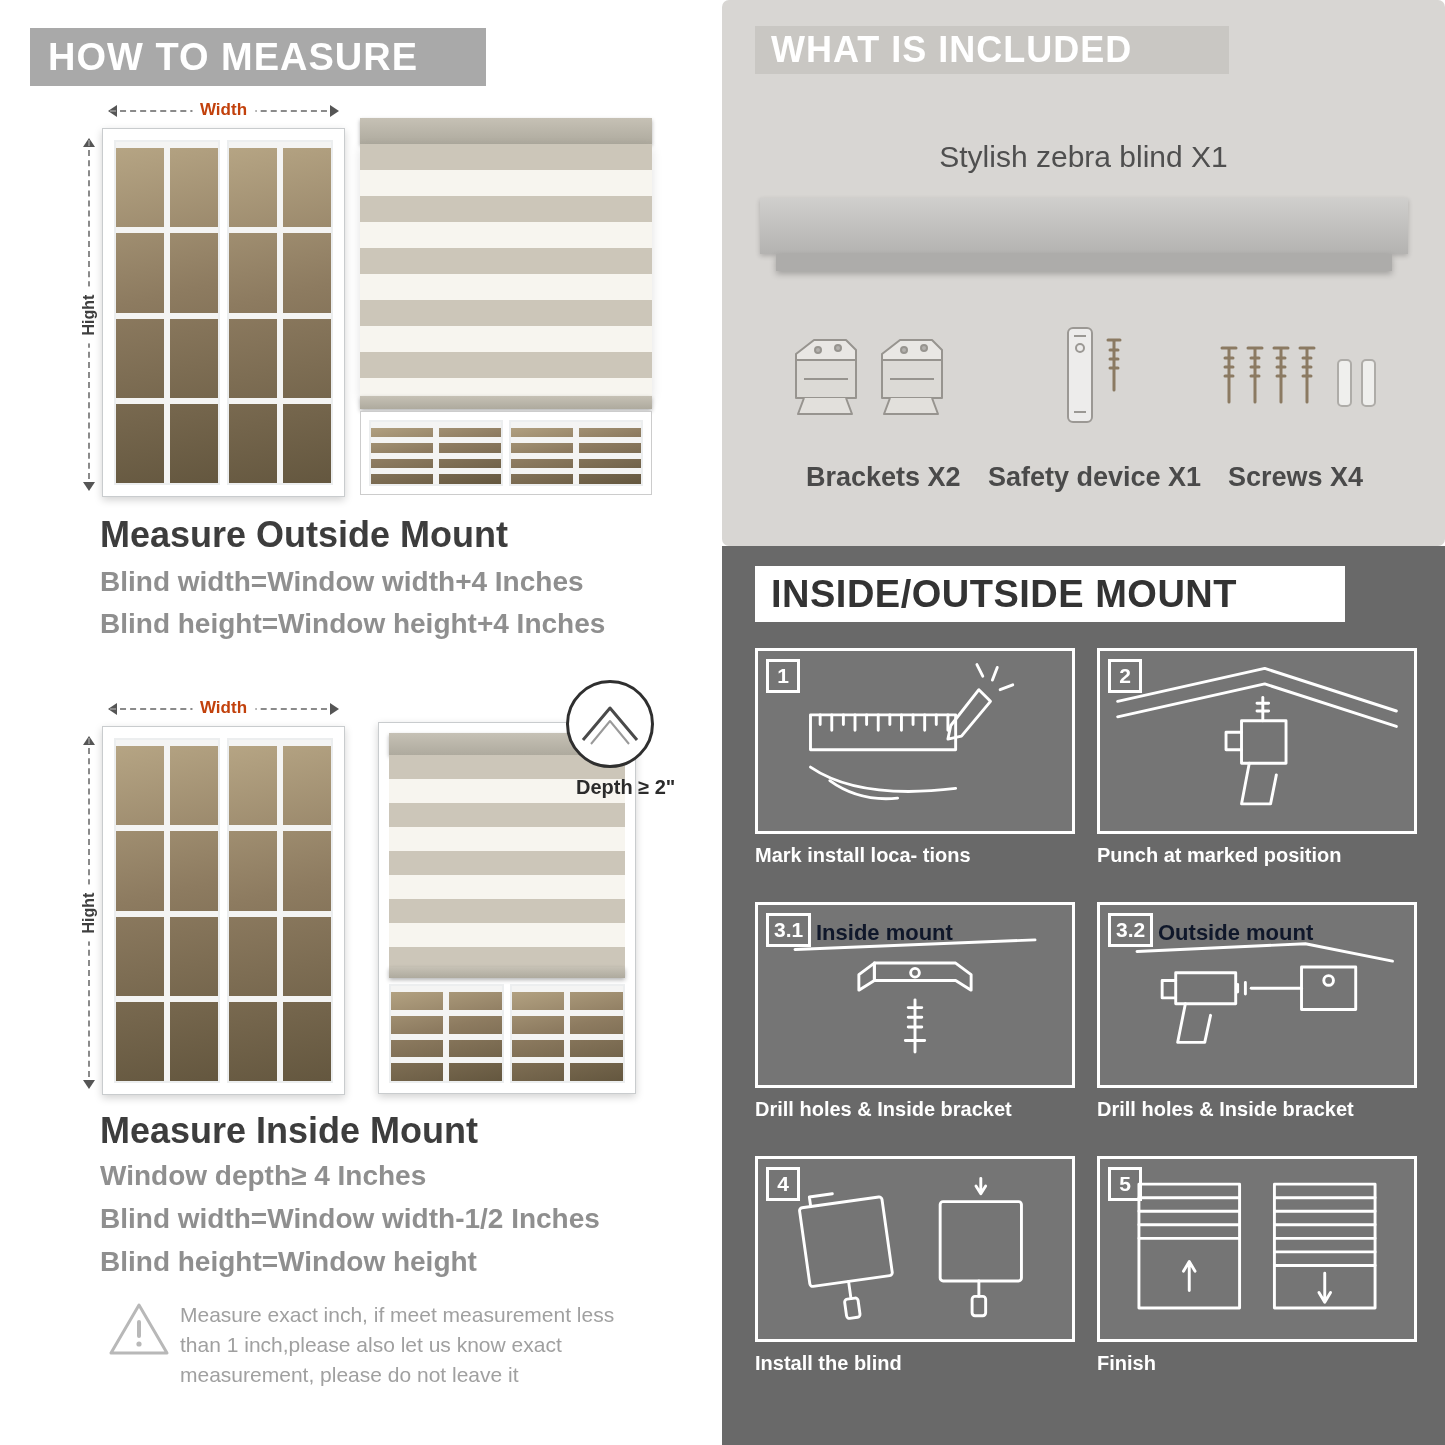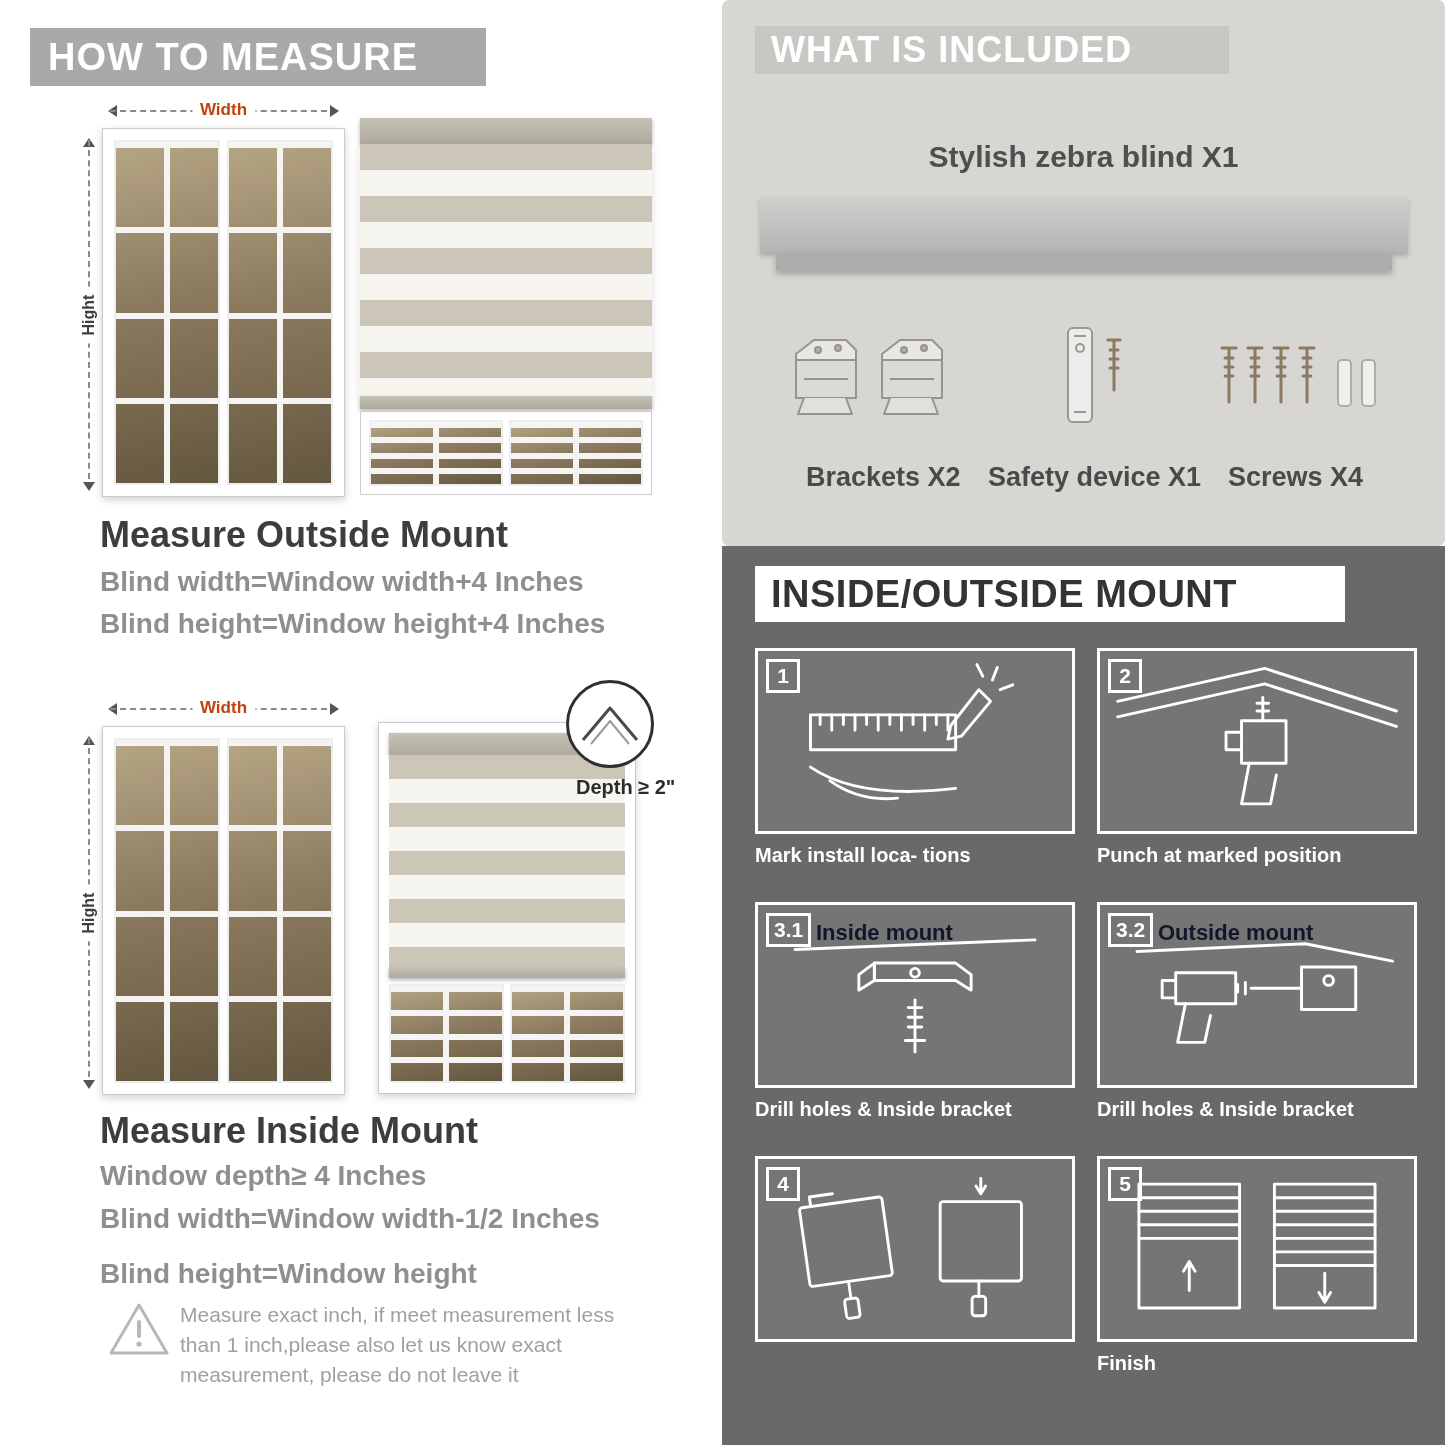--- a/index.html
+++ b/index.html
@@ -54,21 +54,21 @@
   .sec-title{position:absolute;left:100px;font-size:36px;font-weight:bold;color:#3d3d3d;}
   .mline{position:absolute;left:100px;font-size:28px;font-weight:bold;color:#8f8f8f;}
 
   .warn-tri{position:absolute;left:106px;top:1300px;width:66px;height:60px;}
   .warn-text{position:absolute;left:180px;top:1300px;width:452px;font-size:21px;color:#a0a0a0;line-height:30px;}
 
   
   .inc{position:absolute;left:722px;top:0;width:723px;height:546px;background:#d8d6d3;border-radius:7px;}
   .inc-banner{position:absolute;left:33px;top:26px;width:474px;height:48px;background:#c9c7c3;color:#fff;
     font-size:36px;font-weight:bold;line-height:48px;padding-left:16px;letter-spacing:1px;}
-  .inc-product{position:absolute;left:0;top:140px;width:100%;text-align:center;font-size:30px;font-weight:bold;color:#4f4f4f;}
+  .inc-product{position:absolute;left:0;top:140px;width:100%;text-align:center;font-size:30px;font-weight:normal;color:#4f4f4f;}
   .headrail-main{position:absolute;left:38px;top:198px;width:648px;height:56px;
     background:linear-gradient(180deg,#d0cfcd,#b4b3b1);box-shadow:0 2px 5px rgba(0,0,0,.2);}
   .headrail-lip{position:absolute;left:54px;top:254px;width:616px;height:17px;background:#adacaa;
     box-shadow:0 3px 6px rgba(0,0,0,.25);}
   .inc-item{position:absolute;}
   .inc-item svg{width:100%;height:100%;}
   .inc-label{position:absolute;top:462px;font-size:27px;font-weight:bold;color:#4a4a4a;white-space:nowrap;}
 
   
   .mnt{position:absolute;left:722px;top:546px;width:723px;height:899px;background:#696969;}
@@ -153,21 +153,21 @@
     <svg width="70" height="60" viewBox="0 0 70 60">
       <path d="M8 46 L35 14 L62 46" stroke="#4a4a4a" fill="none" stroke-width="3" stroke-linejoin="round"></path>
       <path d="M16 50 L35 27 L54 50" stroke="#9a9a9a" fill="none" stroke-width="2" stroke-linejoin="round"></path>
     </svg>
   </div>
   <div class="depth-label">Depth ≥ 2"</div>
 
   <div class="sec-title" style="top:1110px;">Measure Inside Mount</div>
   <div class="mline" style="top:1160px;">Window depth≥ 4 Inches</div>
   <div class="mline" style="top:1203px;">Blind width=Window width-1/2 Inches</div>
-  <div class="mline" style="top:1246px;margin-top:12px;">Blind height=Window height</div>
+  <div class="mline" style="top:1246px;">Blind height=Window height</div>
 
   <div class="warn-tri">
     <svg viewBox="0 0 66 60" width="66" height="60">
       <path d="M33 5 L61 53 H5 Z" fill="none" stroke="#b8b8b8" stroke-width="3" stroke-linejoin="round"></path>
       <path d="M33 22 v14" stroke="#b8b8b8" stroke-width="4" stroke-linecap="round"></path>
       <circle cx="33" cy="44" r="2.6" fill="#b8b8b8"></circle>
     </svg>
   </div>
   <div class="warn-text">Measure exact inch, if meet measurement less than 1 inch,please also let us know exact measurement, please do not leave it</div>
 
@@ -330,20 +330,21 @@
               <path d="M86 126 v18"></path>
               <rect x="79" y="144" width="14" height="20" rx="3"></rect>
             </g>
             <rect x="186" y="44" width="84" height="82" rx="3"></rect>
             <path d="M228 20 v14 M223 28 l5 8 5 -8"></path>
             <path d="M226 126 v16"></path>
             <rect x="219" y="142" width="14" height="20" rx="3"></rect>
           </g>
             </svg>
         </div>
+        <div class="caption">Install the blind</div>
       </div>
 
       <div class="step">
         <div class="panel">
           <span class="badge">5</span>
           <svg viewBox="0 0 320 186">
               <g class="art">
             <rect x="38" y="26" width="104" height="128"></rect>
             <path d="M38 40 h104 M38 54 h104 M38 68 h104 M38 82 h104"></path>
             <path d="M90 136 v-30 M84 116 l6 -10 6 10"></path>

